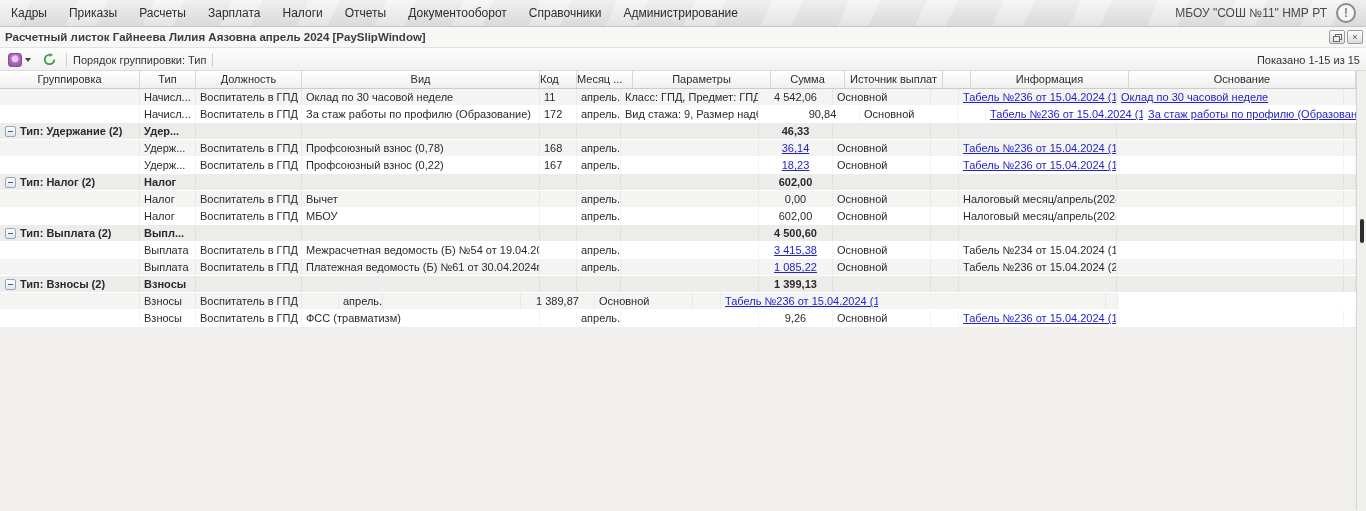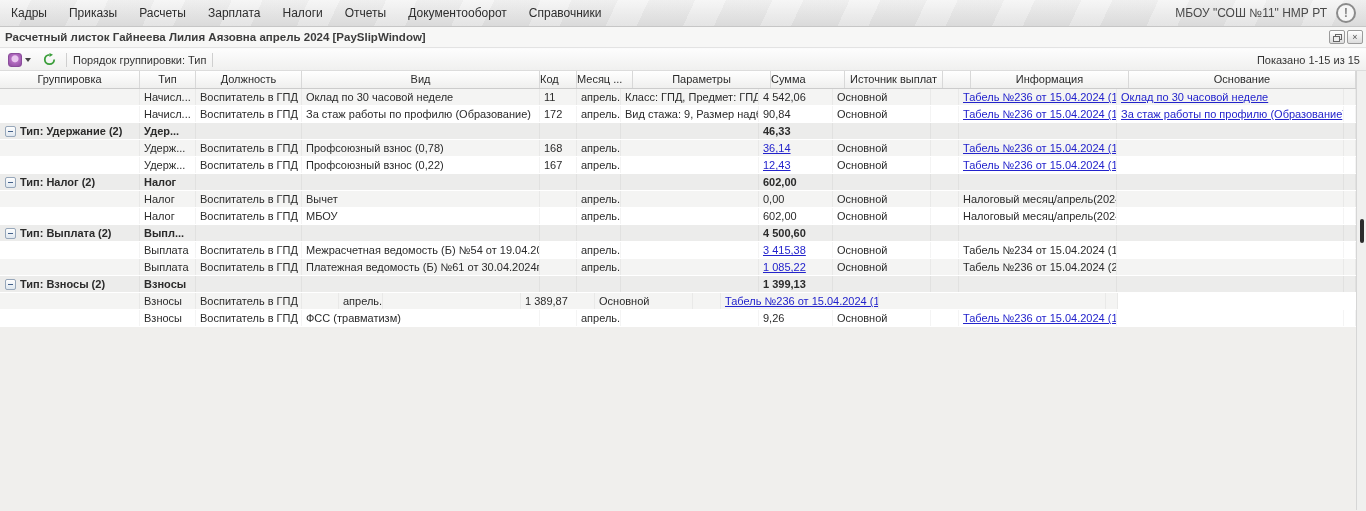--- a/index.html
+++ b/index.html
@@ -58,21 +58,21 @@
   .hdr-scroll-spacer { width:10px; flex:none; background:linear-gradient(#ffffff,#efefee); }
 
   .grid-body { width:1356px; background:#fff; }
   .tr { display:flex; height:17px; border-bottom:1px solid #ffffff; }
   .tr.detail.shade .td { background:#f4f4f3; }
   .tr.detail.plain .td { background:#ffffff; }
   .tr.group .td { background:#ececeb; }
   .td { font-size:11px; color:#2b2b2b; line-height:16px; padding:0 4px;
     overflow:hidden; white-space:nowrap; flex:none; border-right:1px solid rgba(0,0,0,0.045); }
   .td.b, .gl { font-weight:bold; }
-  .col-sum { text-align:left; }
+  .col-sum { text-align:center; }
   .col-code, .col-month { text-align:left; }
   .collapse-icon { display:inline-block; width:11px; height:11px; border:1px solid #97a7ba;
     background:linear-gradient(#fefefe,#dfe7ef); border-radius:2px; position:relative;
     vertical-align:middle; margin:-2px 4px 0 1px; }
   .collapse-icon::before { content:""; position:absolute; left:2px; right:2px; top:4px; height:1px; background:#44618a; }
   .lnk { color:#2323cc; text-decoration:underline; cursor:pointer; }
 
   .grid-scrollbar { position:absolute; top:0; right:0; width:10px; height:439px;
     background:#f0f0ef; border-left:1px solid #d6d6d6; }
   .scroll-thumb { position:absolute; right:2px; top:148px; width:4px; height:24px; background:#2c2c2c; border-radius:2px; }
@@ -87,20 +87,21 @@
   <div class="menubar">
     <div class="menubar-items">
         <span class="menu-item">Кадры</span>
         <span class="menu-item">Приказы</span>
         <span class="menu-item">Расчеты</span>
         <span class="menu-item">Зарплата</span>
         <span class="menu-item">Налоги</span>
         <span class="menu-item">Отчеты</span>
         <span class="menu-item">Документооборот</span>
         <span class="menu-item">Справочники</span>
+        <span class="menu-item">Администрирование</span>
       </div>
     <div class="menubar-right">
       <span class="org-label">МБОУ "СОШ №11" НМР РТ</span>
       <span class="alert-icon">!</span>
     </div>
   </div>
 
   <div class="titlebar">
     <span class="window-title">Расчетный листок Гайнеева Лилия Аязовна апрель 2024 [PaySlipWindow]</span>
     <span class="win-btns">
@@ -167,21 +168,21 @@
           <div class="td col-tail" style="width: 12px;"></div>
         </div>
         <div class="tr detail plain">
           <div class="td col-group" style="width: 140px;"></div>
           <div class="td col-type" style="width: 56px;">Начисл...</div>
           <div class="td col-position" style="width: 106px;">Воспитатель в ГПД</div>
           <div class="td col-kind" style="width: 238px;">За стаж работы по профилю (Образование)</div>
           <div class="td col-code" style="width: 37px;">172</div>
           <div class="td col-month" style="width: 44px;">апрель...</div>
           <div class="td col-params" style="width: 138px;">Вид стажа: 9, Размер надбавки (...</div>
-          <div class="td col-sum" style="width: 74px;">90,84</div>
+          <div class="td col-sum" style="width: 74px; margin-left: 27px;">90,84</div>
           <div class="td col-source" style="width: 98px;">Основной</div>
           <div class="td col-blank" style="width: 28px;"></div>
           <div class="td col-info" style="width: 158px;"><span class="lnk">Табель №236 от 15.04.2024 (14 ...</span></div>
           <div class="td col-basis" style="width: 227px;"><span class="lnk">За стаж работы по профилю (Образование)</span></div>
           <div class="td col-tail" style="width: 12px;"></div>
         </div>
         <div class="tr group">
           <div class="td col-group" style="width: 140px;"><span class="collapse-icon"></span><span class="gl">Тип: Удержание (2)</span></div>
           <div class="td col-type b" style="width: 56px;">Удер...</div>
           <div class="td col-position" style="width: 106px;"></div>
@@ -212,21 +213,21 @@
           <div class="td col-tail" style="width: 12px;"></div>
         </div>
         <div class="tr detail plain">
           <div class="td col-group" style="width: 140px;"></div>
           <div class="td col-type" style="width: 56px;">Удерж...</div>
           <div class="td col-position" style="width: 106px;">Воспитатель в ГПД</div>
           <div class="td col-kind" style="width: 238px;">Профсоюзный взнос (0,22)</div>
           <div class="td col-code" style="width: 37px;">167</div>
           <div class="td col-month" style="width: 44px;">апрель...</div>
           <div class="td col-params" style="width: 138px;"></div>
-          <div class="td col-sum" style="width: 74px;"><span class="lnk">12,43</span></div>
+          <div class="td col-sum" style="width: 74px;"><span class="lnk">18,23</span></div>
           <div class="td col-source" style="width: 98px;">Основной</div>
           <div class="td col-blank" style="width: 28px;"></div>
           <div class="td col-info" style="width: 158px;"><span class="lnk">Табель №236 от 15.04.2024 (14 ...</span></div>
           <div class="td col-basis" style="width: 227px;"></div>
           <div class="td col-tail" style="width: 12px;"></div>
         </div>
         <div class="tr group">
           <div class="td col-group" style="width: 140px;"><span class="collapse-icon"></span><span class="gl">Тип: Налог (2)</span></div>
           <div class="td col-type b" style="width: 56px;">Налог</div>
           <div class="td col-position" style="width: 106px;"></div>

